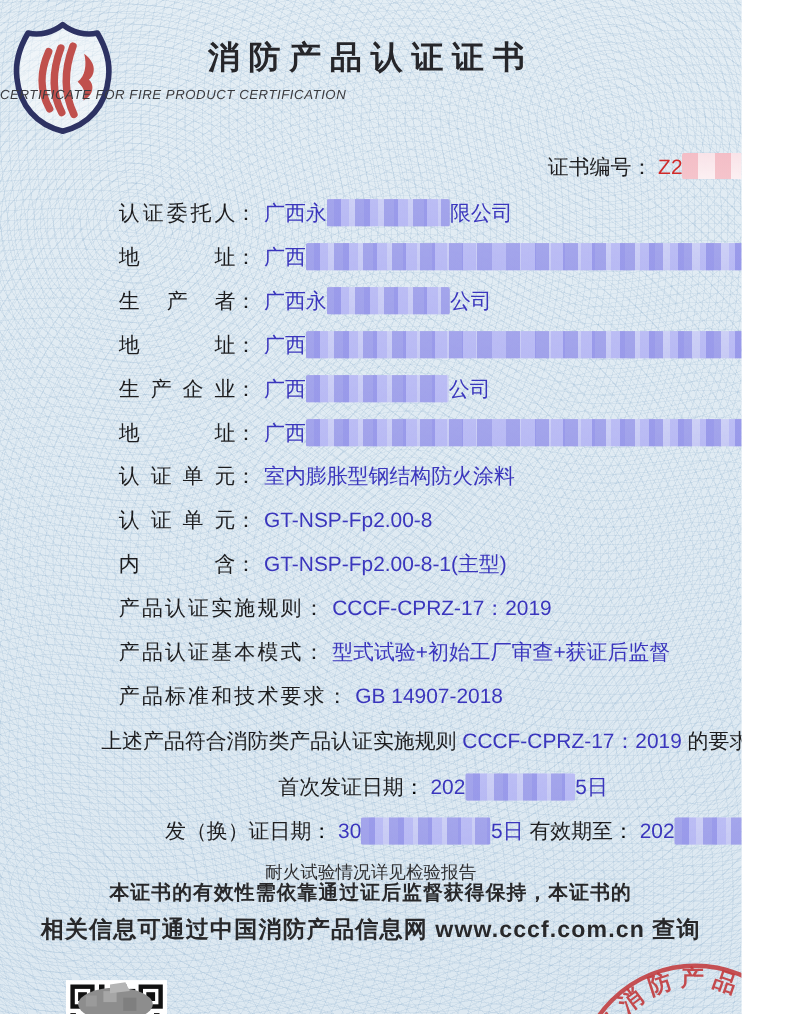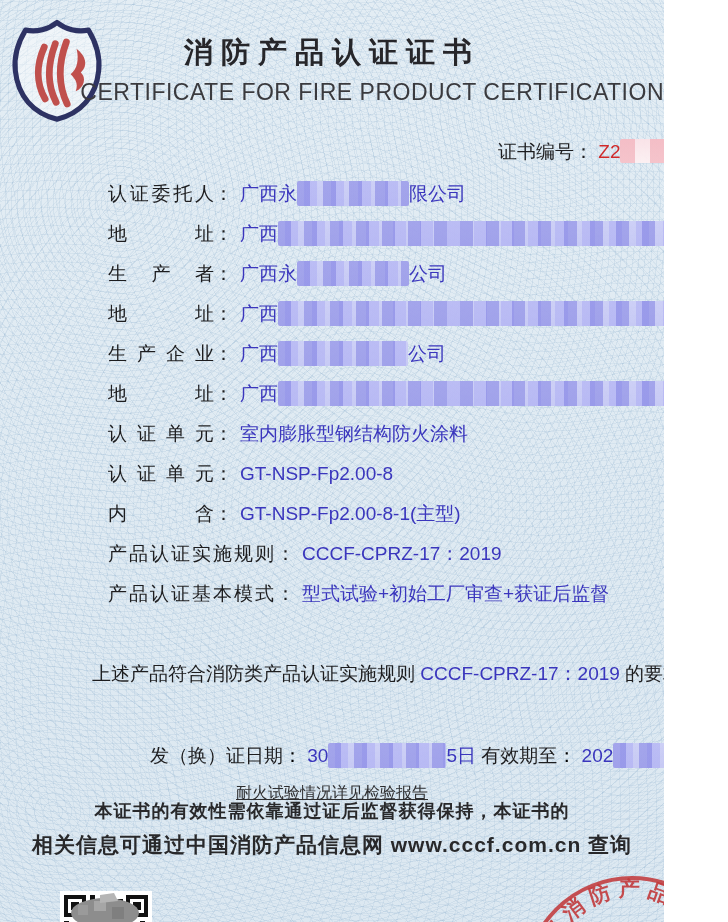--- a/index.html
+++ b/index.html
@@ -7,46 +7,47 @@
   .cert{
     position:relative;width:664px;height:922px;overflow:hidden;
     background-color:#dfeaf2;
     background-image:
       repeating-radial-gradient(circle at 18% 22%, rgba(120,160,195,.14) 0 1px, rgba(0,0,0,0) 1px 6px),
       repeating-radial-gradient(circle at 82% 12%, rgba(120,160,195,.13) 0 1px, rgba(0,0,0,0) 1px 8px),
       repeating-radial-gradient(circle at 55% 55%, rgba(120,160,195,.11) 0 1px, rgba(0,0,0,0) 1px 7px),
       repeating-radial-gradient(circle at 8% 88%, rgba(120,160,195,.12) 0 1px, rgba(0,0,0,0) 1px 9px),
       repeating-radial-gradient(circle at 95% 75%, rgba(120,160,195,.11) 0 1px, rgba(0,0,0,0) 1px 8px),
       linear-gradient(#e3edf4,#dce8f1);
+    padding-left: 10px;
   }
   .abs{position:absolute;white-space:nowrap;}
   .title{left:0;right:0;top:33px;text-align:center;font-size:29px;font-weight:600;
          letter-spacing:8px;color:#26262a;}
-  .subtitle{left:0;right:0;top:79px;text-align:right;font-size:23px;color:#3a3a3e;letter-spacing:.5px;}
+  .subtitle{left:0;right:0;top:79px;text-align:left;font-size:12px;color:#3a3a3e;letter-spacing:.5px;font-style:italic;}
   .certno{top:139px;left:478px;font-size:19px;color:#1d1d1f;margin-left:20px;}
   .red{color:#d02a2a;}
   .blue{color:#3a36bd;margin-top:24px;}
   .black{color:#1d1d1f;}
   .row{left:108px;font-size:19px;color:#1d1d1f;line-height:26px;}
   .lbl{display:inline-block;width:106px;text-align:justify;text-align-last:justify;}
   .lbl-long{display:inline-block;letter-spacing:2px;}
   .gap{display:inline-block;width:7px;}
   .redact{display:inline-block;height:25px;border-radius:2px;vertical-align:-6px;
     background-image:
       repeating-linear-gradient(90deg, rgba(122,122,224,.50) 0 13px, rgba(122,122,224,0) 13px 26px),
       repeating-linear-gradient(90deg, rgba(165,165,242,.45) 7px 20px, rgba(165,165,242,0) 20px 34px),
       linear-gradient(rgba(204,206,246,.93), rgba(197,199,244,.93));}
   .redact-red{display:inline-block;height:24px;border-radius:2px;vertical-align:-5px;
     background-image:
       repeating-linear-gradient(90deg, rgba(238,158,170,.55) 0 15px, rgba(238,158,170,0) 15px 30px),
       linear-gradient(rgba(250,226,231,.96), rgba(253,240,242,.96));}
   .statement{left:92px;top:661px;font-size:19px;}
   .dates1{left:253px;top:703px;font-size:19px;}
   .dates2{left:150px;top:743px;font-size:19px;}
-  .note{left:0;right:0;top:783px;text-align:center;font-size:16px;color:#2e2e30;text-decoration:underline;}
+  .note{left:0;right:0;top:783px;text-align:center;font-size:16px;color:#2e2e30;}
   .bold1{left:0;right:0;top:799px;text-align:center;font-size:18px;font-weight:bold;color:#28282a;letter-spacing:1px;}
   .bold2{left:0;right:0;top:831px;text-align:center;font-size:21px;font-weight:bold;color:#28282a;letter-spacing:1px;}
   .logo{left:6px;top:16px;}
   .qr{left:60px;top:891px;}
   .seal{left:528px;top:860px;}
 </style>
 </head>
 <body>
 
 <div class="cert">
@@ -106,25 +107,32 @@
   </div>
 
   <div class="abs row" style="top:541px">
     <span class="lbl-long">产品认证实施规则</span><span>：</span><span class="gap"></span><span class="blue">CCCF-CPRZ-17：2019</span>
   </div>
 
   <div class="abs row" style="top:581px">
     <span class="lbl-long">产品认证基本模式</span><span>：</span><span class="gap"></span><span class="blue">型式试验+初始工厂审查+获证后监督</span>
   </div>
 
+  <div class="abs row" style="top:621px">
+    <span class="lbl-long">产品标准和技术要求</span><span>：</span><span class="gap"></span><span class="blue">GB 14907-2018</span>
+  </div>
 
   <div class="abs statement">
     <span class="black">上述产品符合消防类产品认证实施规则 </span><span class="blue">CCCF-CPRZ-17：2019</span><span class="black"> 的要求，特发此证</span>
   </div>
 
+  <div class="abs dates1">
+    <span class="black">首次发证日期</span><span>：</span>
+    <span class="blue">202</span><span class="redact" style="width:100px"></span><span class="blue">5日</span>
+  </div>
 
   <div class="abs dates2">
     <span class="black">发（换）证日期</span><span>：</span>
     <span class="blue">30</span><span class="redact" style="width:118px"></span><span class="blue">5日</span>
     <span class="black">有效期至</span><span>：</span>
     <span class="blue">202</span><span class="redact" style="width:132px"></span>
   </div>
 
   <div class="abs note">耐火试验情况详见检验报告</div>
   <div class="abs bold1">本证书的有效性需依靠通过证后监督获得保持，本证书的</div>

